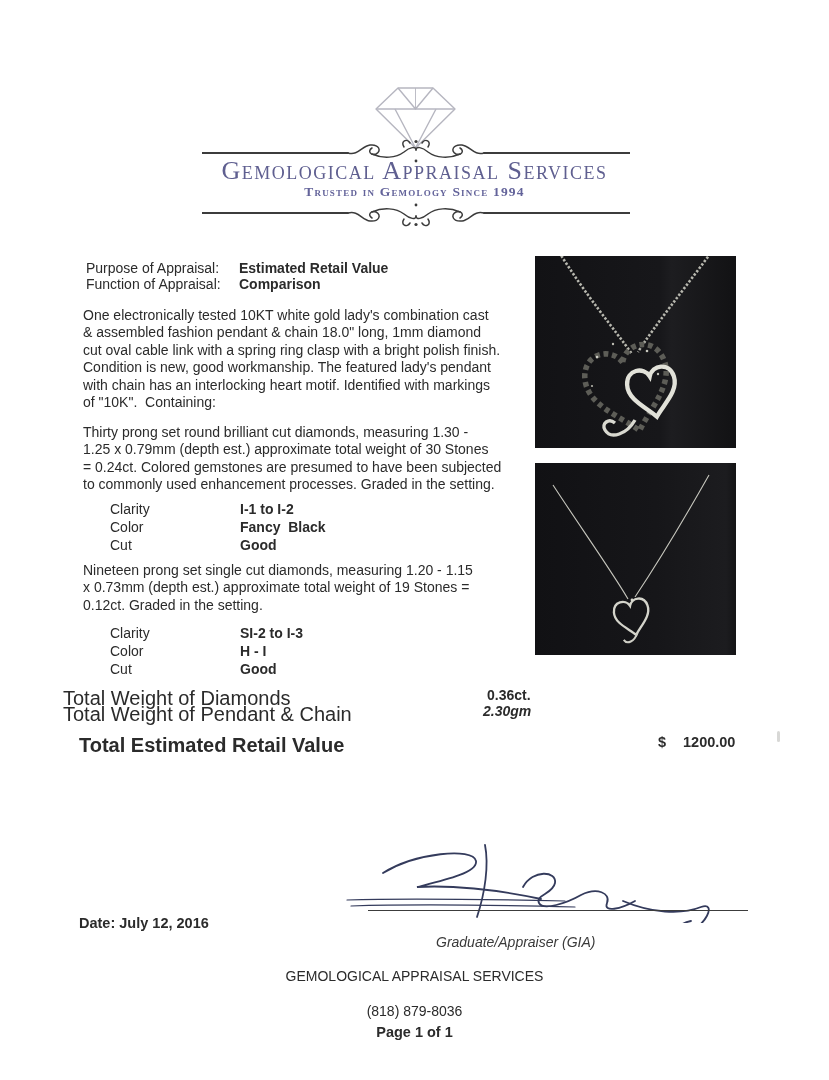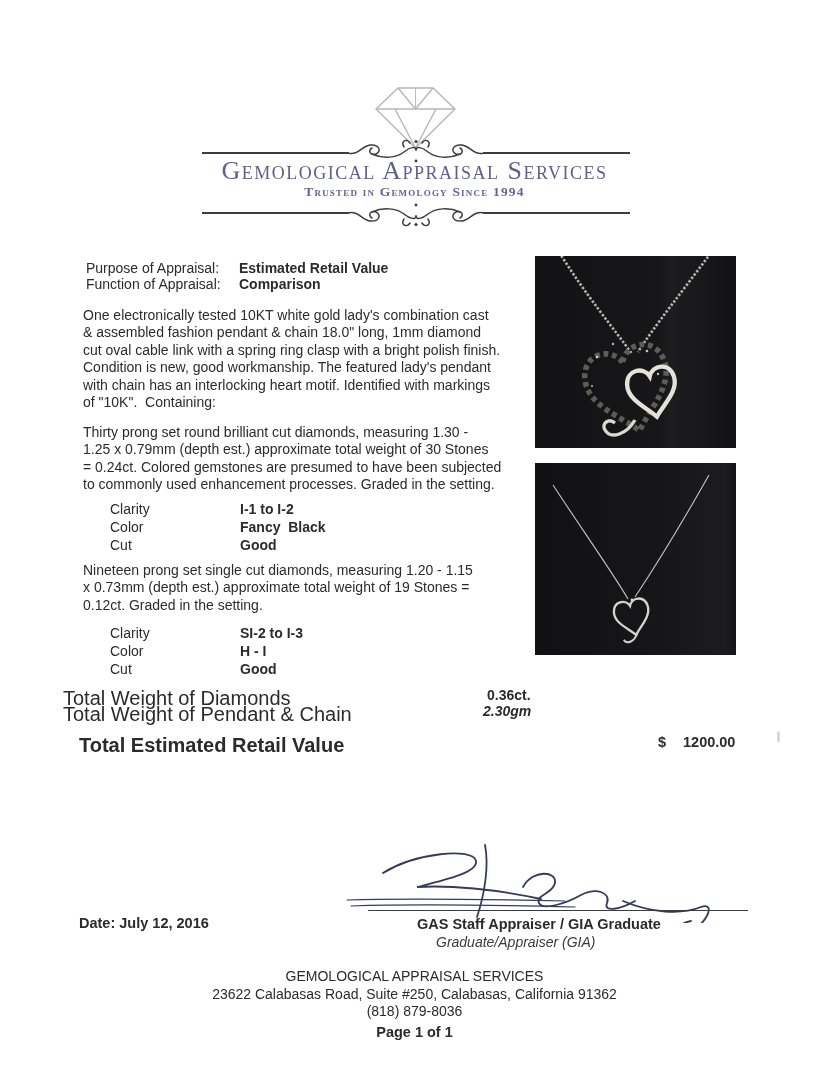--- a/index.html
+++ b/index.html
@@ -234,21 +234,19 @@
       <path d="M140,2 C144,22 140,50 132,74"></path>
 
       <path d="M178,44 C188,26 212,28 210,40 C208,51 190,52 194,60 C198,68 222,60 236,52 C252,44 266,50 262,60 C258,70 276,66 290,58"></path>
 
       <path d="M278,58 C306,70 336,72 356,64 C372,58 362,84 338,92 C326,96 328,82 346,78"></path>
     </svg>
   </div>
   <div class="sig-rule"></div>
 
   <div class="date-line">Date: July 12, 2016</div>
-  <div class="signer-title">GAS Staff Appraiser / GIA Graduate</div>
   <div class="signer-sub">Graduate/Appraiser (GIA)</div>
 
   <div class="footer-line f1">GEMOLOGICAL APPRAISAL SERVICES</div>
-  <div class="footer-line f2">23622 Calabasas Road, Suite #250, Calabasas, California 91362</div>
   <div class="footer-line f3">(818) 879-8036</div>
   <div class="footer-line f4">Page 1 of 1</div>
 
 </div>
 
 </body></html>

